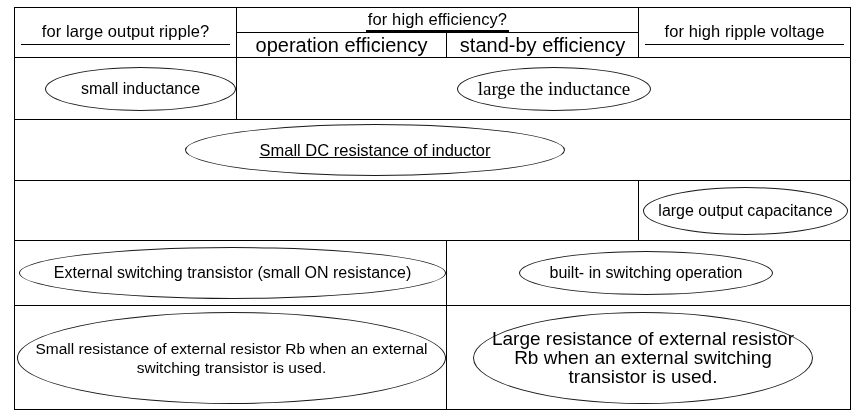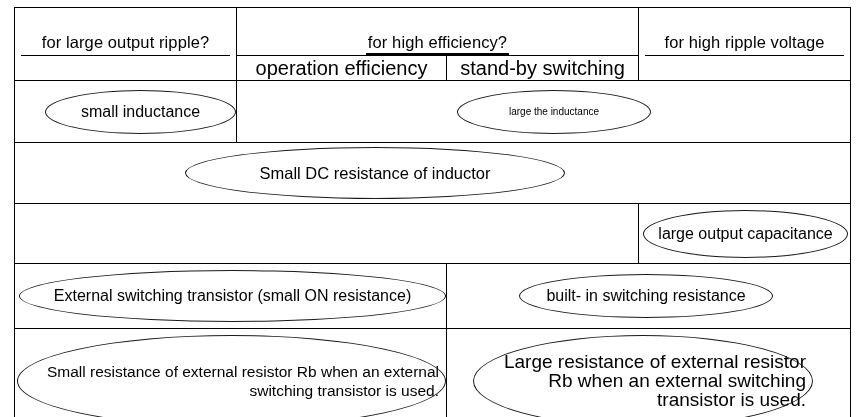--- a/index.html
+++ b/index.html
@@ -53,21 +53,20 @@
   
   .hcell {
     position: relative;
   }
   .hlabel {
     display: inline-block;
     font-size: 16.5px;
     line-height: 20px;
     letter-spacing: 0.1px;
     white-space: nowrap;
-    margin-top: 24px;
   }
   .hlabel.u-thin {
     border-bottom: 1.4px solid #000000;
     padding: 0 2px 2px 2px;
   }
   .hlabel.u-thick {
     border-bottom: 2.6px solid #000000;
     padding: 0 2px 1px 2px;
   }
   .subhead {
@@ -94,38 +93,38 @@
 
   .bubble {
     position: relative;
     display: flex;
     align-items: center;
     justify-content: center;
     box-sizing: border-box;
     border: 1.5px solid #1a1a1a;
     border-radius: 50% / 50%;
     background: transparent;
-    text-align: right;
+    text-align: center;
     font-size: 15.5px;
     line-height: 18px;
     white-space: nowrap;
   }
   .bubble.two-line {
     white-space: normal;
     line-height: 19px;
   }
   .bubble .btext {
     display: block;
     padding: 0 6px;
   }
 
   
   .b-small-ind   { width: 196px; height: 44px; margin-left: 30px; font-size: 16px; }
-  .b-large-ind   { width: 194px; height: 44px; margin-left: 220px; font-size: 10px; }
-  .b-dcres       { width: 380px; height: 52px; margin-left: 170px; font-size: 16.5px; }
+  .b-large-ind   { width: 194px; height: 44px; margin-left: 220px; font-size: 19px; font-family: Liberation Serif, serif; }
+  .b-dcres       { width: 380px; height: 52px; margin-left: 170px; font-size: 16.5px; text-decoration: underline; }
   .b-outcap      { width: 205px; height: 48px; margin-left: 4px; font-size: 16px; }
   .b-extsw       { width: 428px; height: 52px; margin-left: 4px; font-size: 16px; }
   .b-builtin     { width: 254px; height: 44px; margin-left: 72px; font-size: 16px; }
   .b-rb-small    { width: 430px; height: 92px; margin-left: 2px; font-size: 15.5px; }
   .b-rb-large    { width: 340px; height: 92px; margin-left: 26px; font-size: 19px; }
 
   .empty-cell { }
 </style>
 </head>
 <body>
@@ -151,21 +150,21 @@
         <td class="hcell hcell-wide" rowspan="2">
           <span class="hlabel u-thin">for high ripple voltage</span>
         </td>
       </tr>
 
       <tr class="r-head-b">
         <td class="hcell">
           <span class="subhead">operation efficiency</span>
         </td>
         <td class="hcell">
-          <span class="subhead">stand-by switching</span>
+          <span class="subhead">stand-by efficiency</span>
         </td>
       </tr>
 
       <tr class="r-ind">
         <td>
           <div class="bubble-wrap">
             <div class="bubble b-small-ind">
               <span class="btext">small inductance</span>
             </div>
           </div>
@@ -204,21 +203,21 @@
         <td colspan="2">
           <div class="bubble-wrap">
             <div class="bubble b-extsw">
               <span class="btext">External switching transistor (small ON resistance)</span>
             </div>
           </div>
         </td>
         <td colspan="2">
           <div class="bubble-wrap">
             <div class="bubble b-builtin">
-              <span class="btext">built- in switching resistance</span>
+              <span class="btext">built- in switching operation</span>
             </div>
           </div>
         </td>
       </tr>
 
       <tr class="r-rb">
         <td colspan="2">
           <div class="bubble-wrap">
             <div class="bubble two-line b-rb-small">
               <span class="btext">Small resistance of external resistor Rb when an external switching transistor is used.</span>

